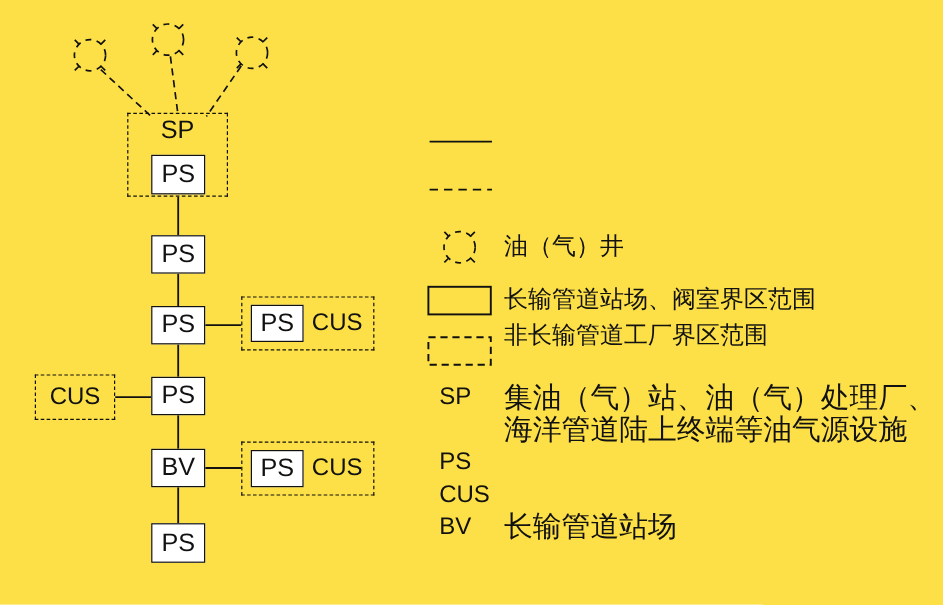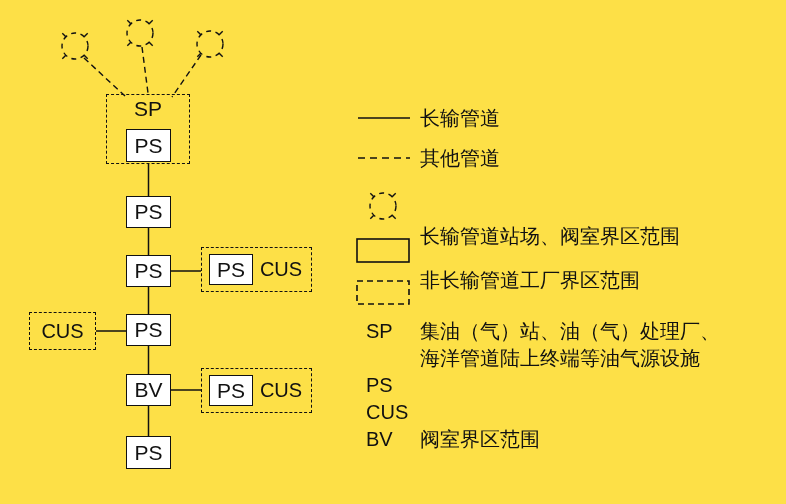--- a/index.html
+++ b/index.html
@@ -27,21 +27,21 @@
   .dbox-center {
     display:flex; align-items:center; justify-content:center; font-size:20px;
   }
   .ltext {
     position:absolute; left:420px; width:360px; font-size:20px; line-height:24px;
     white-space:nowrap;
   }
   .abbr-block { position:absolute; left:366px; top:318px; width:414px; }
   .abbr-row { display:flex; align-items:flex-start; }
   .abbr { width:54px; font-size:20px; line-height:27px; flex:0 0 54px; }
-  .desc { flex:1; font-size:20px; line-height:27px; white-space:pre-line; }
+  .desc { flex:1; font-size:24px; line-height:27px; white-space:pre-line; }
 </style>
 </head>
 <body>
 
 <div class="stage">
 
   <svg class="gfx" width="786" height="504">
 
     <g fill="none" stroke="#111" stroke-width="1.4">
       <circle cx="75" cy="46" r="13" stroke-dasharray="5 4.5"></circle>
@@ -103,36 +103,35 @@
   <div class="cus-tag" style="left:254px; top:247px; width:54px; height:45px;">CUS</div>
 
   <div class="dbox dbox-center" style="left:29px; top:312px; width:67px; height:38px;">
     <span>CUS</span>
   </div>
 
   <div class="dbox" style="left:201px; top:368px; width:111px; height:45px;"></div>
   <div class="sbox" style="left:209px; top:375px; width:44px; height:31px;">PS</div>
   <div class="cus-tag" style="left:254px; top:368px; width:54px; height:45px;">CUS</div>
 
-  <div class="ltext" style="top:106px;">长输管道</div>
-  <div class="ltext" style="top:146px;">其他管道</div>
-  <div class="ltext" style="top:224px;">长输管道站场、阀室界区范围</div>
+  <div class="ltext" style="top:194px;">油（气）井</div>
+  <div class="ltext" style="top:238px;">长输管道站场、阀室界区范围</div>
   <div class="ltext" style="top:268px;">非长输管道工厂界区范围</div>
 
   <div class="abbr-block">
     <div class="abbr-row">
       <span class="abbr">SP</span>
       <span class="desc">集油（气）站、油（气）处理厂、
 海洋管道陆上终端等油气源设施</span>
     </div>
     <div class="abbr-row">
       <span class="abbr">PS</span>
     </div>
     <div class="abbr-row">
       <span class="abbr">CUS</span>
     </div>
     <div class="abbr-row">
       <span class="abbr">BV</span>
-      <span class="desc">阀室界区范围</span>
+      <span class="desc">长输管道站场</span>
     </div>
   </div>
 
 </div>
 
 </body></html>

